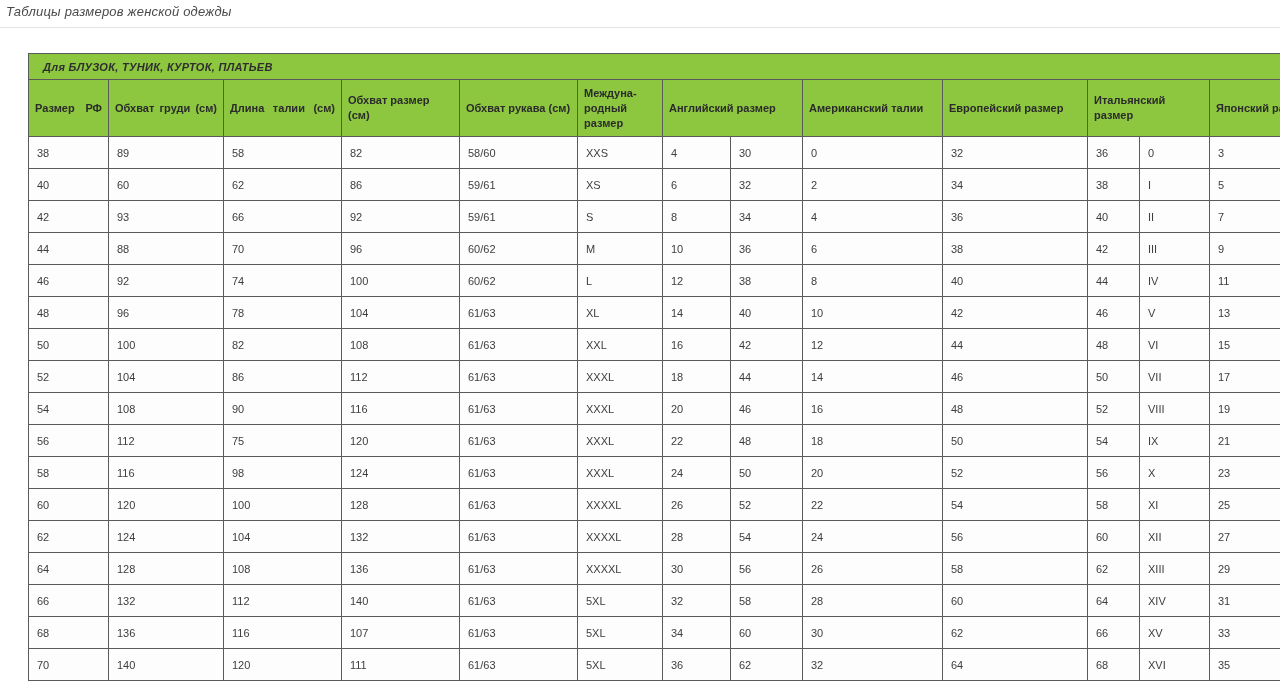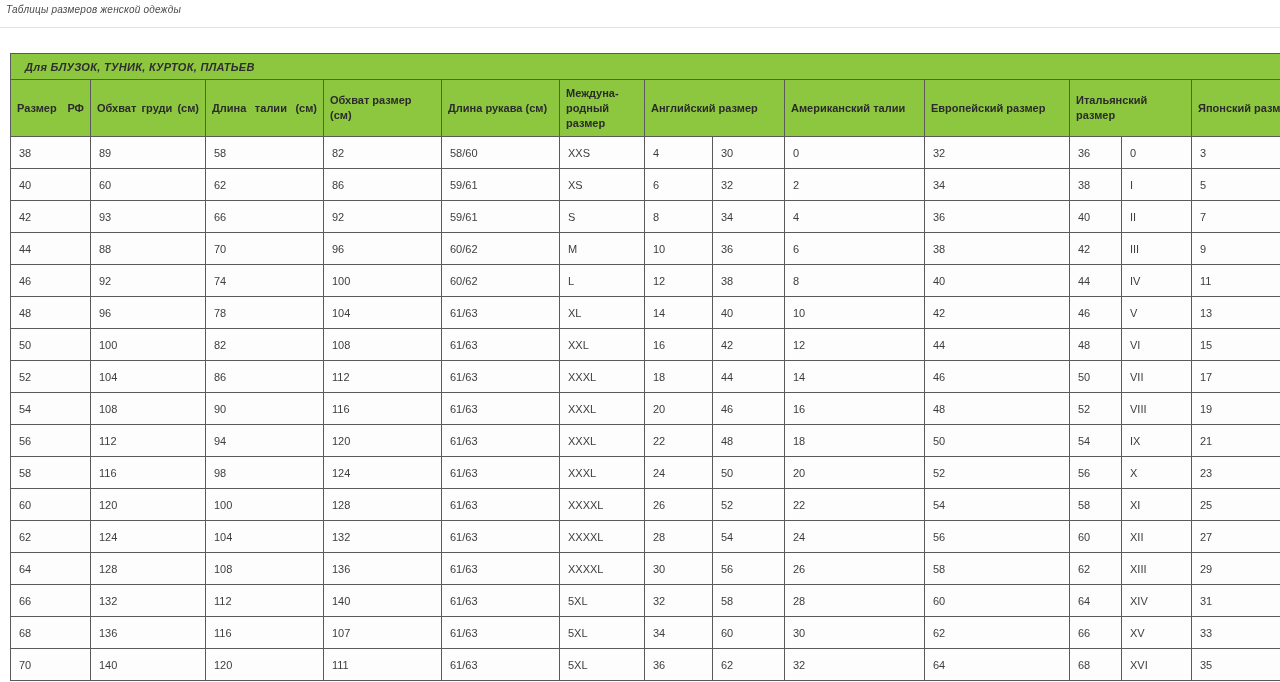--- a/index.html
+++ b/index.html
@@ -11,33 +11,34 @@
     overflow: hidden;
   }
   body {
     font-family: "Liberation Sans", "DejaVu Sans", sans-serif;
     color: #3a3a3a;
   }
 
   .page-title {
     font-family: "Liberation Sans", "DejaVu Sans", sans-serif;
     font-style: italic;
-    font-size: 10px;
+    font-size: 13px;
     color: #4a4a4a;
     padding: 4px 0 7px 6px;
     letter-spacing: .2px;
     border-bottom: 1px solid #e3e3e3;
     box-sizing: border-box;
     height: 28px;
     white-space: nowrap;
   }
 
   .table-wrap {
     padding: 25px 6px 0 10px;
     box-sizing: border-box;
+    margin-left: 18px;
   }
 
   table.size-table {
     border-collapse: collapse;
     width: 1260px;
     table-layout: fixed;
     border: 1px solid #5a5a5a;
   }
 
   table.size-table td,
@@ -127,21 +128,21 @@
     </colgroup>
     <tbody>
       <tr class="caption-row">
         <td colspan="13">Для БЛУЗОК, ТУНИК, КУРТОК, ПЛАТЬЕВ</td>
       </tr>
       <tr class="head-row">
         <th class="just">Размер РФ</th>
         <th class="just">Обхват груди (см)</th>
         <th class="just">Длина талии (см)</th>
         <th class="just">Обхват размер (см)</th>
-        <th class="ctr">Длина рукава (см)</th>
+        <th class="ctr">Обхват рукава (см)</th>
         <th class="just">Междуна- родный размер</th>
         <th class="ctr" colspan="2">Английский размер</th>
         <th class="ctr">Американский талии</th>
         <th class="ctr">Европейский размер</th>
         <th class="ctr" colspan="2">Итальянский размер</th>
         <th class="ctr">Японский размер</th>
       </tr>
     <tr>
           <td class="plain">38</td>
           <td class="green">89</td>
@@ -273,21 +274,21 @@
           <td class="plain">46</td>
           <td class="plain">16</td>
           <td class="plain">48</td>
           <td class="plain">52</td>
           <td class="plain">VIII</td>
           <td class="plain">19</td>
         </tr>
         <tr>
           <td class="plain">56</td>
           <td class="green">112</td>
-          <td class="green">94</td>
+          <td class="green">75</td>
           <td class="green">120</td>
           <td class="green">61/63</td>
           <td class="plain">XXXL</td>
           <td class="plain">22</td>
           <td class="plain">48</td>
           <td class="plain">18</td>
           <td class="plain">50</td>
           <td class="plain">54</td>
           <td class="plain">IX</td>
           <td class="plain">21</td>

